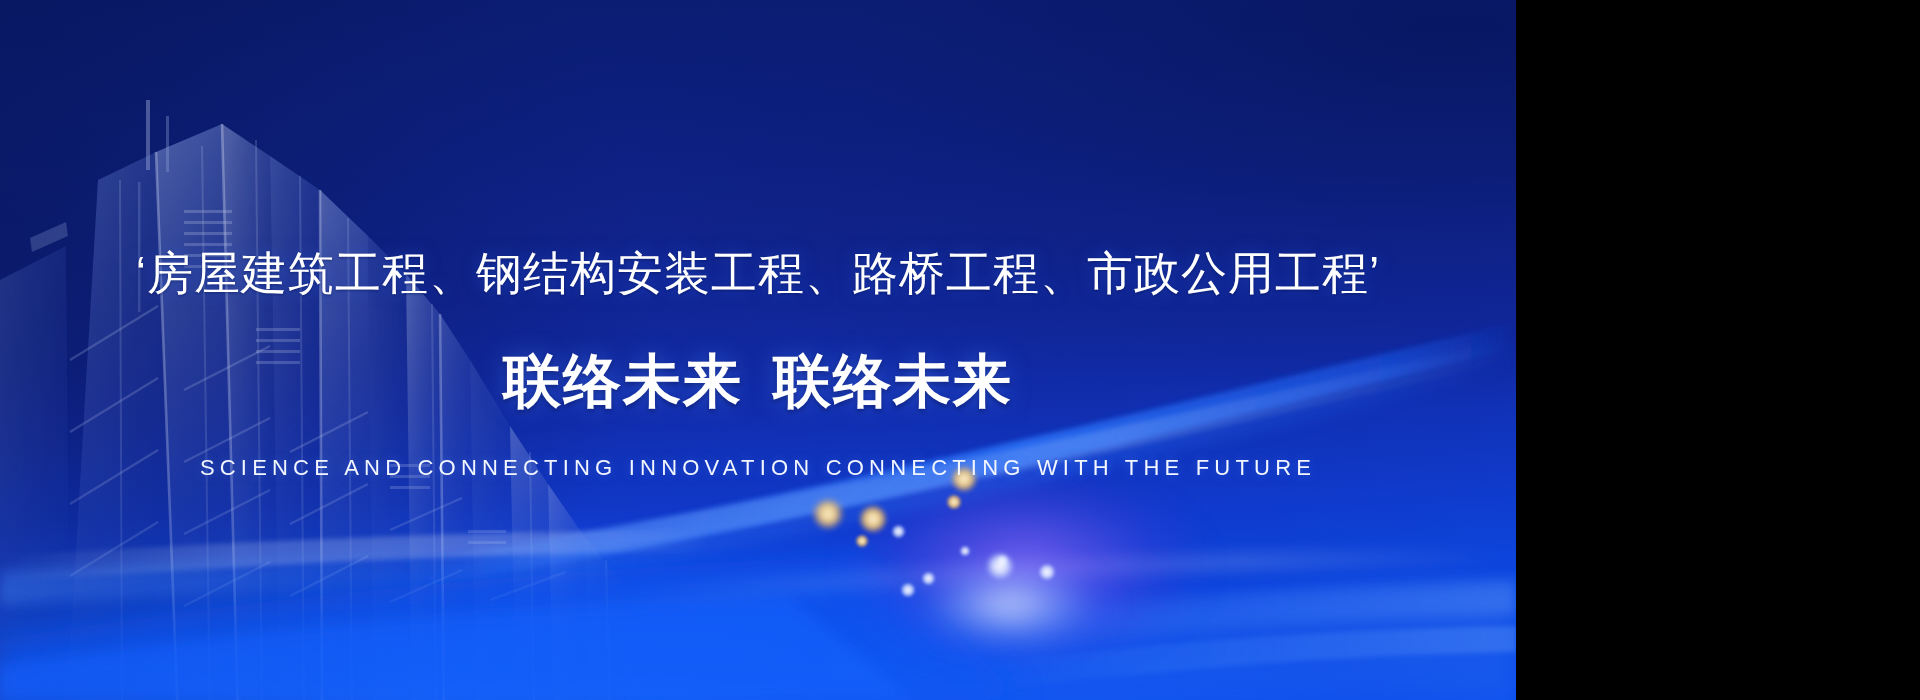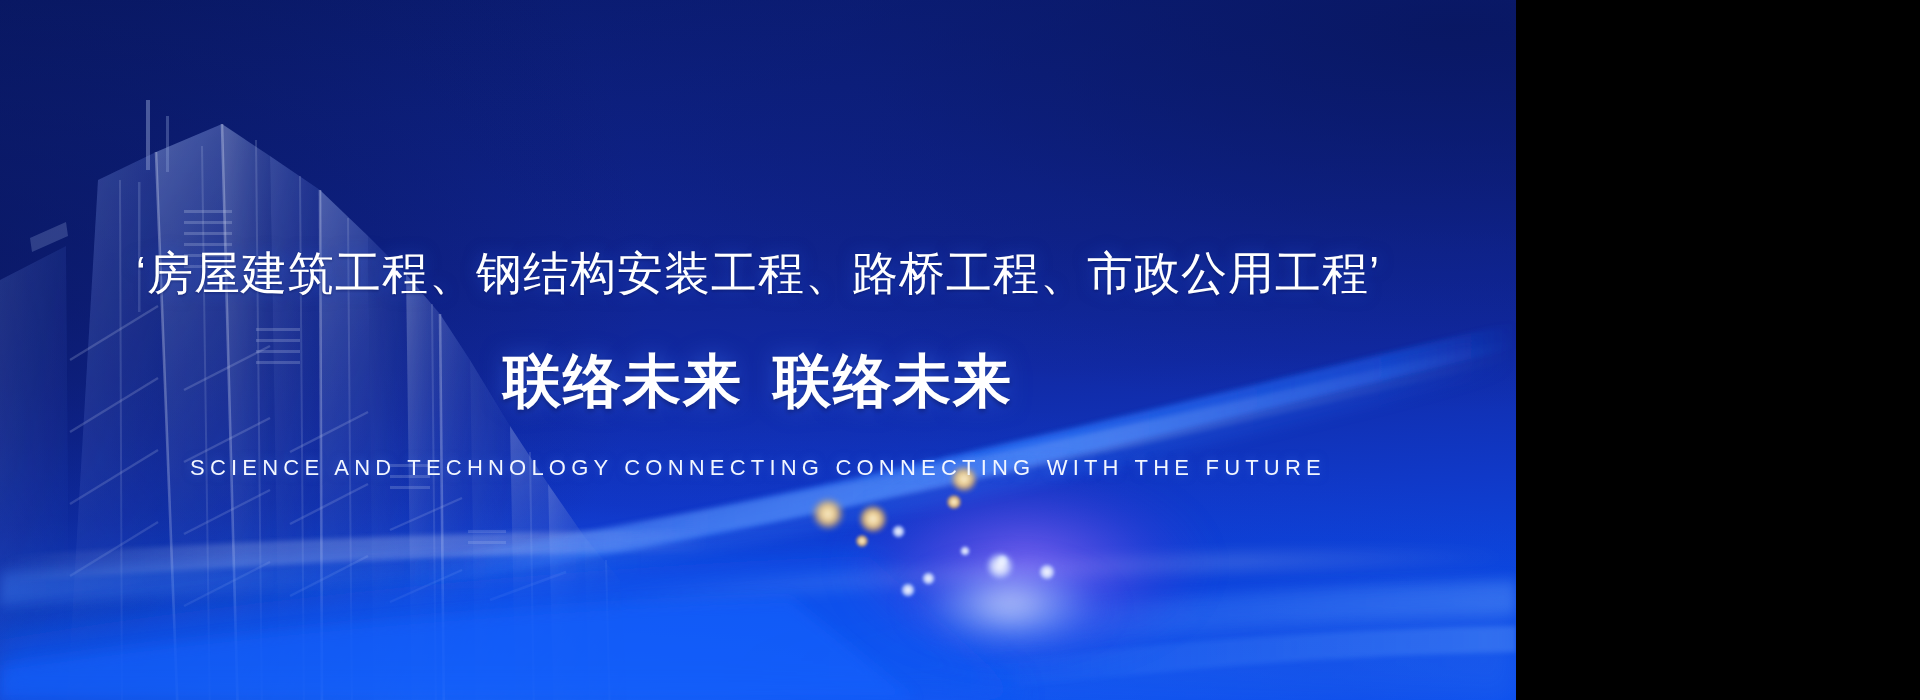--- a/index.html
+++ b/index.html
@@ -361,16 +361,16 @@
       <span class="dot cool" style="left: 1039px; top: 564px; width: 16px; height: 16px; filter: blur(1.76px);"></span>
     </div>
 
   <div class="text-block">
     <div class="headline-quote">‘房屋建筑工程、钢结构安装工程、路桥工程、市政公用工程’</div>
 
     <div class="headline-main">
       <span>联络未来</span><span class="gap"></span><span>联络未来</span>
     </div>
 
-    <div class="subtitle-en">SCIENCE AND TECHNOLOGY CONNECTING CONNECTING WITH THE FUTURE</div>
+    <div class="subtitle-en">SCIENCE AND CONNECTING INNOVATION CONNECTING WITH THE FUTURE</div>
   </div>
 
 </div>
 
 </body></html>

